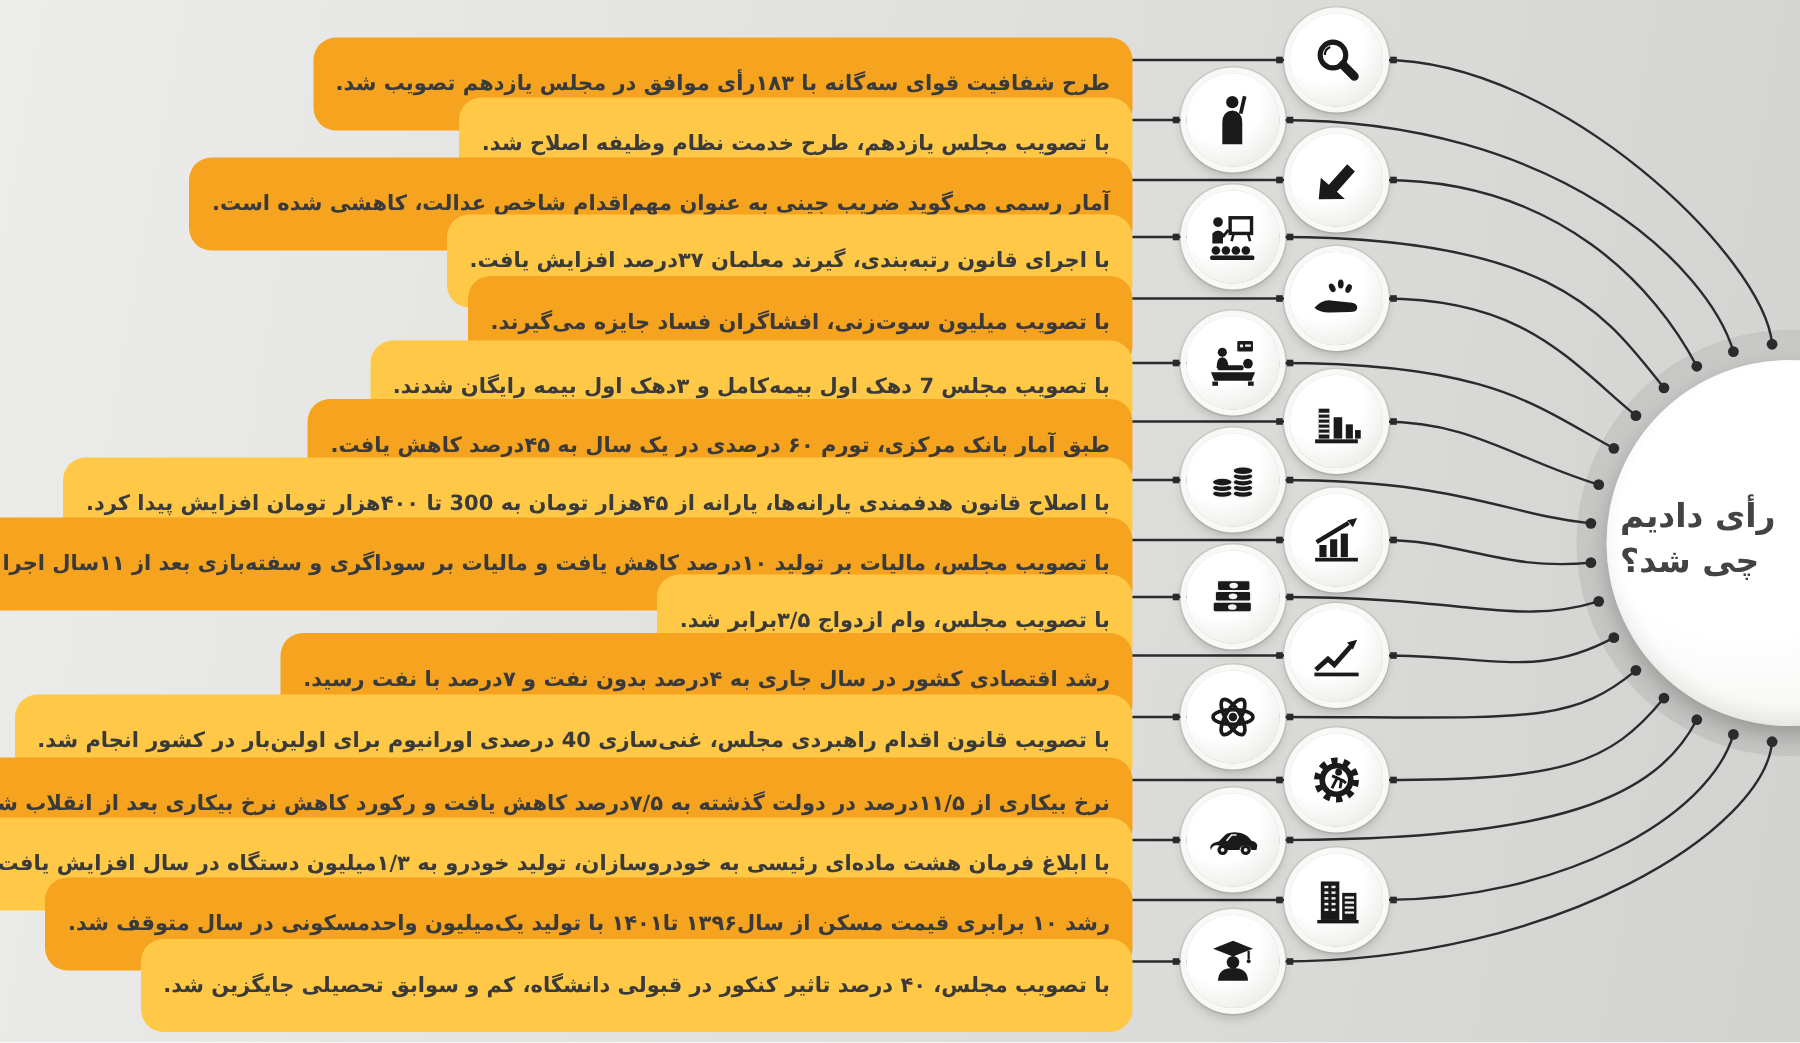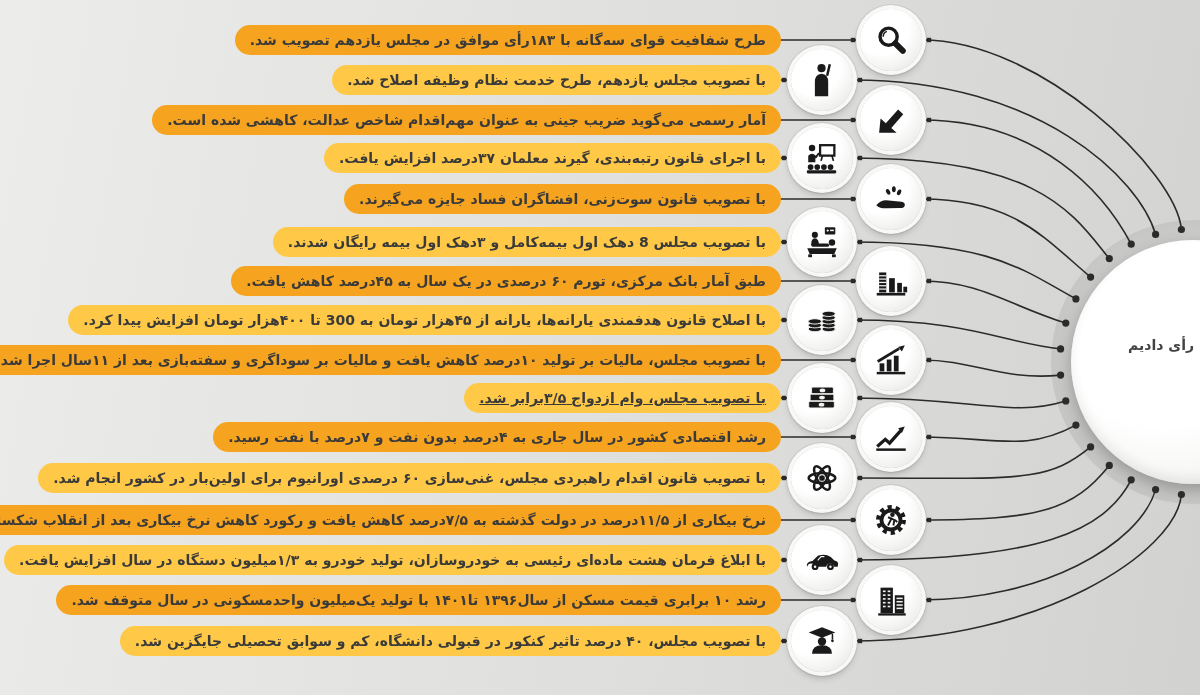--- a/index.html
+++ b/index.html
@@ -11,28 +11,28 @@
   .circle-halo{
     position:absolute;left:1051px;top:220px;width:284px;height:284px;border-radius:50%;
     background:radial-gradient(circle,#d0d0ce 54%,#c5c5c3 72%,rgba(197,197,195,0) 88%);
   }
   .center-circle{
     position:absolute;left:1071px;top:240px;width:244px;height:244px;border-radius:50%;
     background:radial-gradient(circle at 38% 32%,#ffffff 48%,#f5f5f3 76%,#e4e4e2 100%);
     box-shadow:0 6px 16px rgba(0,0,0,.28), inset 0 -6px 12px rgba(0,0,0,.07);
   }
   .center-text{
-    position:absolute;left:1080px;top:330px;width:114px;text-align:right;direction:rtl;
-    font-weight:bold;font-size:14px;line-height:30px;color:var(--circle_text,#434343);
+    position:absolute;left:1080px;top:330px;width:114px;text-align:left;direction:rtl;
+    font-weight:bold;font-size:22px;line-height:30px;color:var(--circle_text,#434343);
   }
   #connectors{position:absolute;left:0;top:0;}
   .wire{stroke:var(--connector,#2B2B2B);stroke-width:1.6;fill:none;}
   .node{fill:var(--connector,#2B2B2B);}
   #rows .banner{
-    position:absolute;right:419px;height:30px;line-height:30px;padding:0 15px;border-radius:15px;
+    position:absolute;right:445px;height:30px;line-height:30px;padding:16px 15px;border-radius:15px;
     white-space:nowrap;direction:rtl;font-size:14px;font-weight:bold;color:var(--banner_text,#3A3A3A);
   }
   #rows .banner.orange{background:var(--banner_orange,#F6A41F);}
   #rows .banner.yellow{background:var(--banner_yellow,#FFC947);text-align:center;}
   .badge{
     position:absolute;width:62px;height:62px;border-radius:50%;
     background:radial-gradient(circle at 36% 30%,#ffffff 45%,#f1f1ef 72%,#dededc 100%);
     box-shadow:0 0 0 4px #f8f8f6,0 0 0 5px rgba(0,0,0,.08),0 4px 9px rgba(0,0,0,.33);
     display:flex;align-items:center;justify-content:center;
   }
@@ -195,27 +195,27 @@
         <svg class="glyph" viewBox="0 0 40 40">
           <use href="#sym-decrease-arrow-icon"></use>
         </svg>
       </div>
       <div class="banner yellow" style="top: 143px;">با اجرای قانون رتبه‌بندی، گیرند معلمان ۳۷درصد افزایش یافت.</div>
       <div class="badge" style="left: 791px; top: 127px;">
         <svg class="glyph" viewBox="0 0 40 40">
           <use href="#sym-teacher-icon"></use>
         </svg>
       </div>
-      <div class="banner orange" style="top: 184px;">با تصویب قانون سوت‌زنی، افشاگران فساد جایزه می‌گیرند.</div>
+      <div class="banner orange" style="top: 184px;">با تصویب میلیون سوت‌زنی، افشاگران فساد جایزه می‌گیرند.</div>
       <div class="badge" style="left: 860px; top: 168px;">
         <svg class="glyph" viewBox="0 0 40 40">
           <use href="#sym-reward-hand-icon"></use>
         </svg>
       </div>
-      <div class="banner yellow" style="top: 227px;">با تصویب مجلس 8 دهک اول بیمه‌کامل و ۳دهک اول بیمه رایگان شدند.</div>
+      <div class="banner yellow" style="top: 227px;">با تصویب مجلس 7 دهک اول بیمه‌کامل و ۳دهک اول بیمه رایگان شدند.</div>
       <div class="badge" style="left: 791px; top: 211px;">
         <svg class="glyph" viewBox="0 0 40 40">
           <use href="#sym-patient-bed-icon"></use>
         </svg>
       </div>
       <div class="banner orange" style="top: 266px;">طبق آمار بانک مرکزی، تورم ۶۰ درصدی در یک سال به ۴۵درصد کاهش یافت.</div>
       <div class="badge" style="left: 860px; top: 250px;">
         <svg class="glyph" viewBox="0 0 40 40">
           <use href="#sym-inflation-bars-icon"></use>
         </svg>
@@ -225,33 +225,33 @@
         <svg class="glyph" viewBox="0 0 40 40">
           <use href="#sym-coins-icon"></use>
         </svg>
       </div>
       <div class="banner orange" style="top: 345px;">با تصویب مجلس، مالیات بر تولید ۱۰درصد کاهش یافت و مالیات بر سوداگری و سفته‌بازی بعد از ۱۱سال اجرا شد.</div>
       <div class="badge" style="left: 860px; top: 329px;">
         <svg class="glyph" viewBox="0 0 40 40">
           <use href="#sym-tax-growth-icon"></use>
         </svg>
       </div>
-      <div class="banner yellow" style="top: 383px; text-decoration: underline;">با تصویب مجلس، وام ازدواج ۳/۵برابر شد.</div>
+      <div class="banner yellow" style="top: 383px;">با تصویب مجلس، وام ازدواج ۳/۵برابر شد.</div>
       <div class="badge" style="left: 791px; top: 367px;">
         <svg class="glyph" viewBox="0 0 40 40">
           <use href="#sym-banknotes-icon"></use>
         </svg>
       </div>
       <div class="banner orange" style="top: 422px; text-align: center;">رشد اقتصادی کشور در سال جاری به ۴درصد بدون نفت و ۷درصد با نفت رسید.</div>
       <div class="badge" style="left: 860px; top: 406px;">
         <svg class="glyph" viewBox="0 0 40 40">
           <use href="#sym-growth-chart-icon"></use>
         </svg>
       </div>
-      <div class="banner yellow" style="top: 463px;">با تصویب قانون اقدام راهبردی مجلس، غنی‌سازی ۶۰ درصدی اورانیوم برای اولین‌بار در کشور انجام شد.</div>
+      <div class="banner yellow" style="top: 463px;">با تصویب قانون اقدام راهبردی مجلس، غنی‌سازی 40 درصدی اورانیوم برای اولین‌بار در کشور انجام شد.</div>
       <div class="badge" style="left: 791px; top: 447px;">
         <svg class="glyph" viewBox="0 0 40 40">
           <use href="#sym-atom-icon"></use>
         </svg>
       </div>
       <div class="banner orange" style="top: 505px;">نرخ بیکاری از ۱۱/۵درصد در دولت گذشته به ۷/۵درصد کاهش یافت و رکورد کاهش نرخ بیکاری بعد از انقلاب شکسته شد.</div>
       <div class="badge" style="left: 860px; top: 489px;">
         <svg class="glyph" viewBox="0 0 40 40">
           <use href="#sym-gear-worker-icon"></use>
         </svg>
@@ -271,20 +271,21 @@
       <div class="banner yellow" style="top: 626px;">با تصویب مجلس، ۴۰ درصد تاثیر کنکور در قبولی دانشگاه، کم و سوابق تحصیلی جایگزین شد.</div>
       <div class="badge" style="left: 791px; top: 610px;">
         <svg class="glyph" viewBox="0 0 40 40">
           <use href="#sym-graduate-icon"></use>
         </svg>
       </div>
     </div>
 
   <div class="center-text">
     <div>رأی دادیم</div>
+    <div>چی شد؟</div>
   </div>
 
   <svg width="0" height="0" style="position:absolute" aria-hidden="true">
     <defs>
       <symbol id="sym-search-icon" viewBox="0 0 40 40">
         <g fill="none" stroke="#1a1a1a">
           <circle cx="17.5" cy="16.5" r="9" stroke-width="3.6"></circle>
           <path d="M11.8 16.5a6 6 0 0 1 3.8-5.6" stroke-width="1.6"></path>
           <line x1="24.5" y1="23.5" x2="32.5" y2="31.5" stroke-width="6.2" stroke-linecap="round"></line>
         </g>

